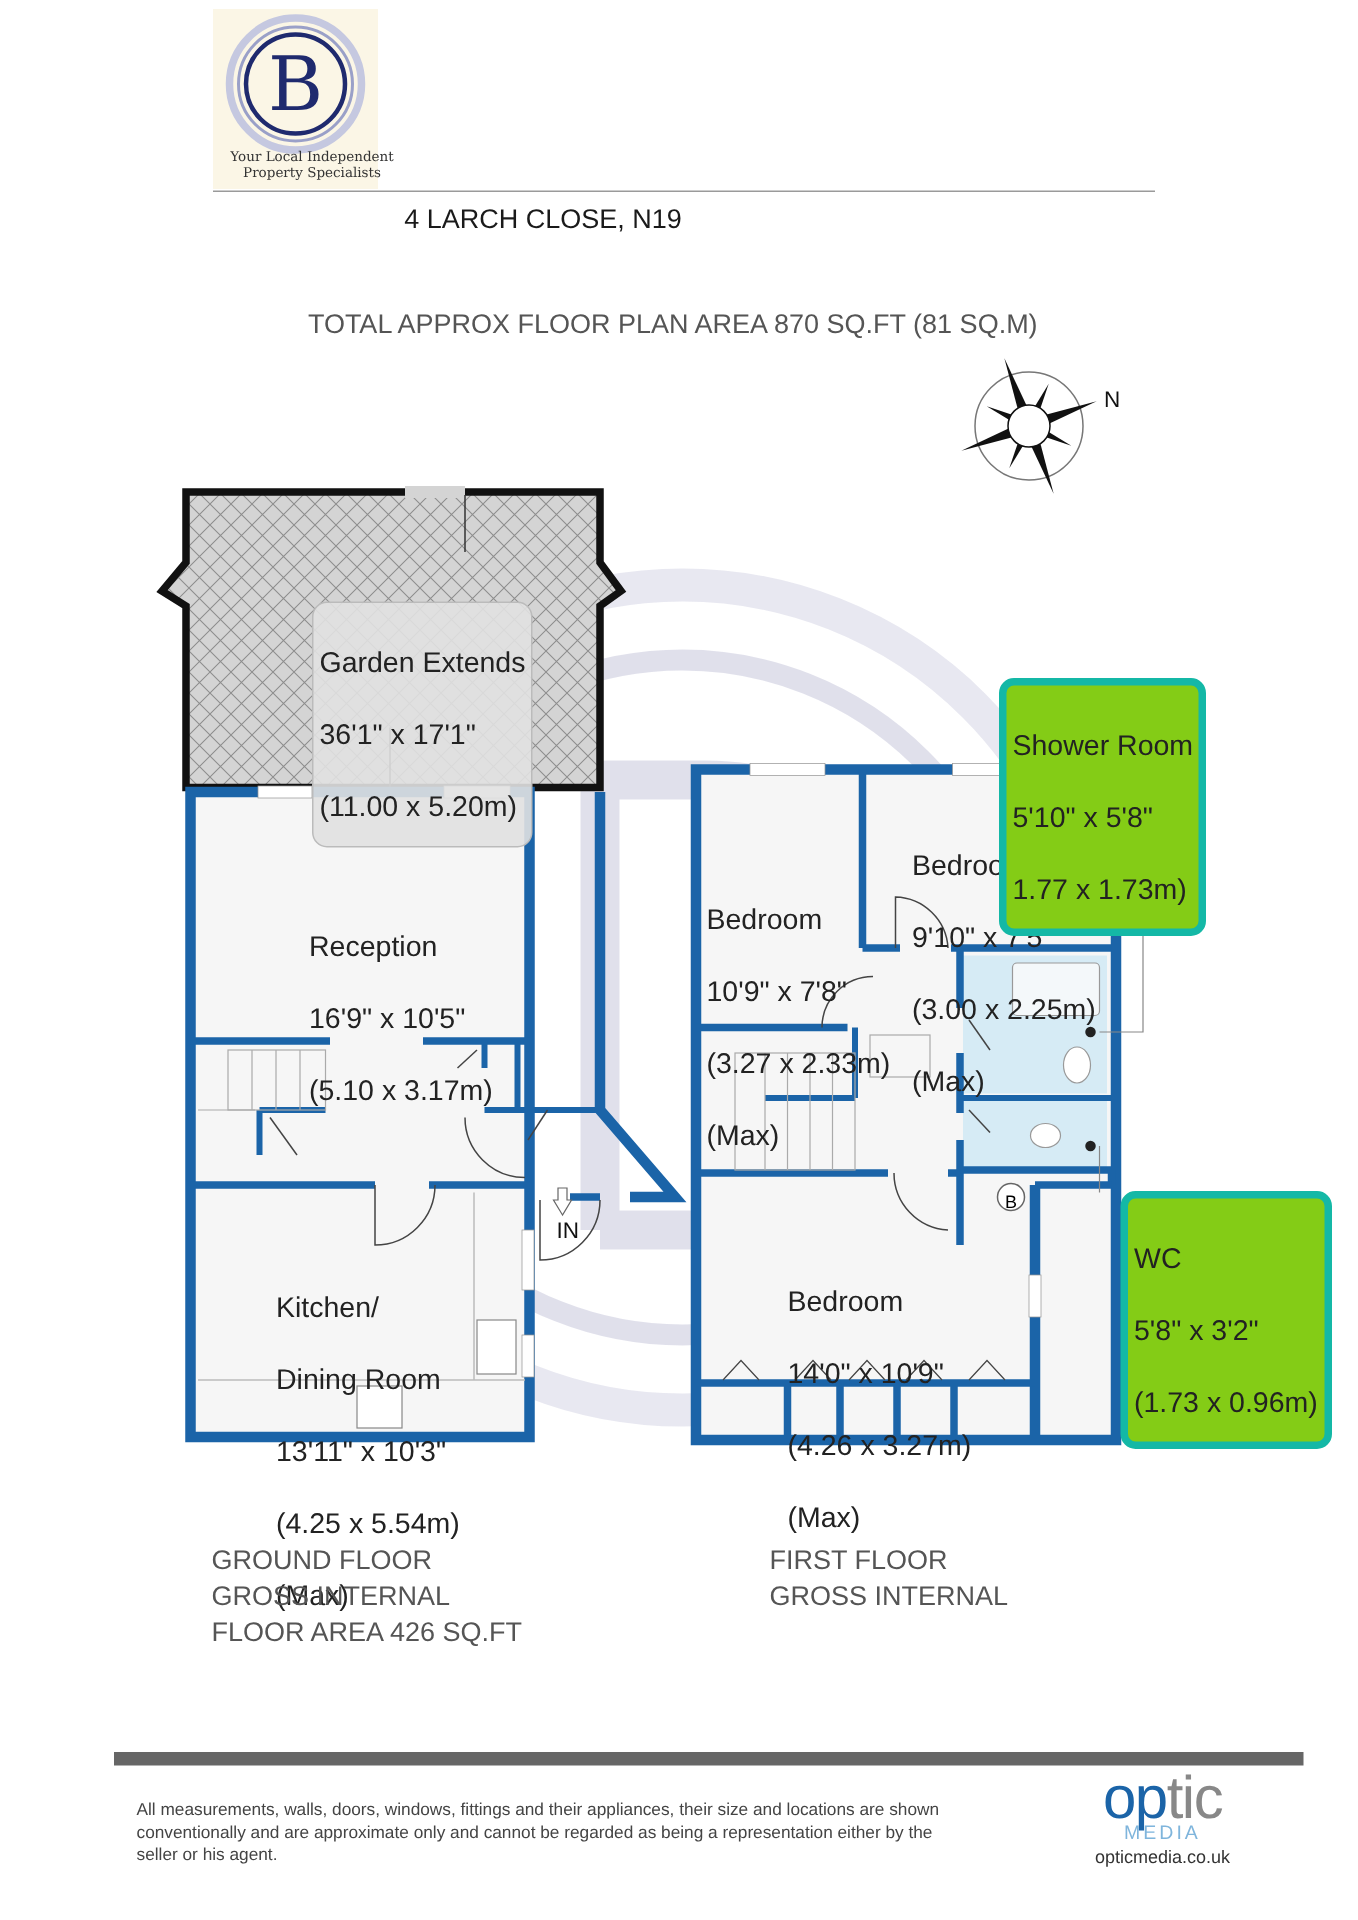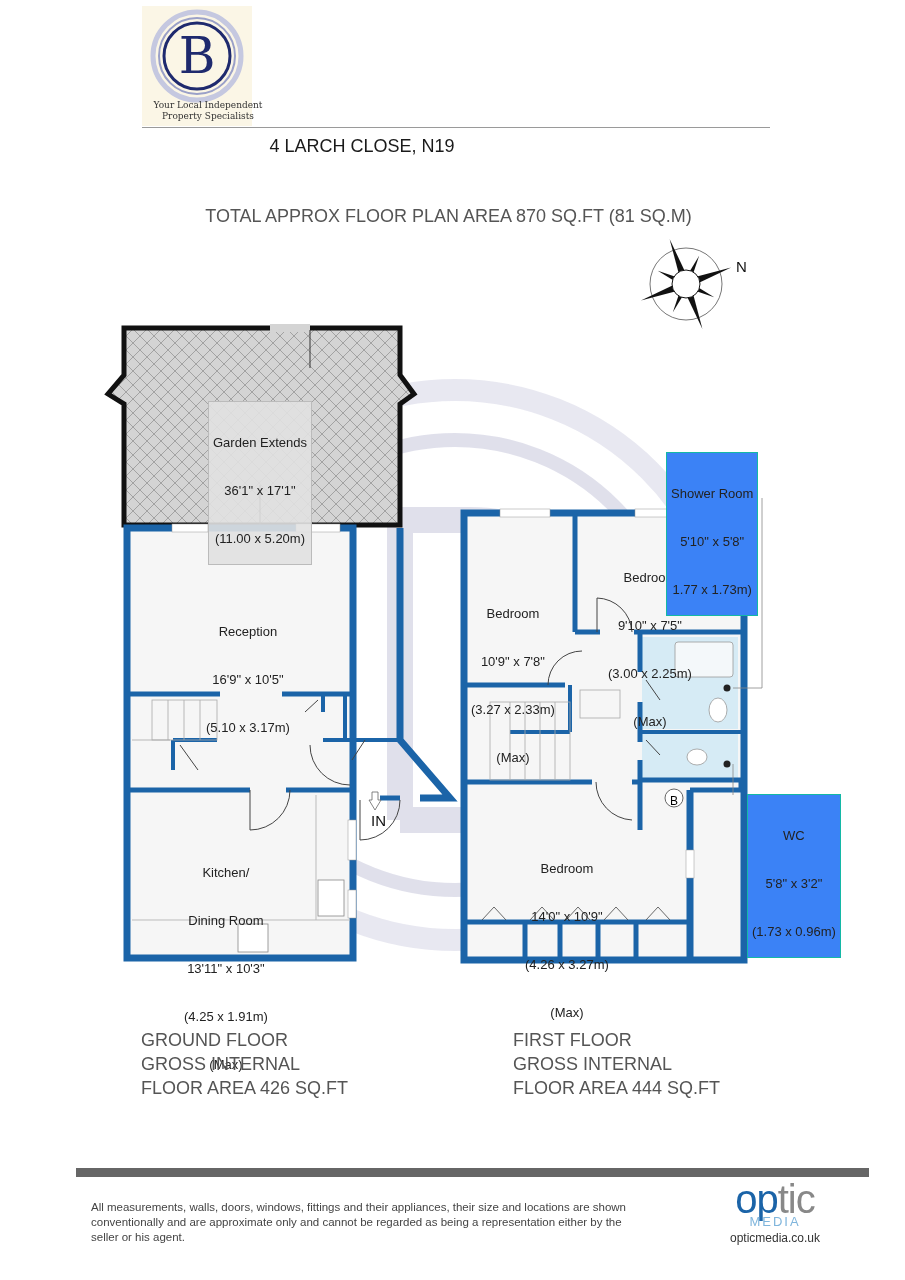--- a/index.html
+++ b/index.html
@@ -3,23 +3,23 @@
 <meta charset="utf-8">
 <style>
   html, body { margin:0; padding:0; background:#ffffff; }
   body { width:905px; height:1280px; position:relative; overflow:hidden; font-family:"Liberation Sans", sans-serif; }
   .abs { position:absolute; }
   .logo-box { left:142px; top:6px; width:110px; height:120px; background:#fbf6e6; }
   .logo-tag { left:142px; top:100px; width:132px; text-align:center; font-family:"DejaVu Serif", serif; font-size:9px; color:#333; line-height:11px; }
   .hr-top { left:142px; top:127px; width:628px; height:1px; background:#9a9a9a; }
   .title { left:0; width:724px; text-align:center; top:136px; font-size:18px; color:#1a1a1a; }
   .subtitle { left:0; width:897px; text-align:center; top:164px; font-size:18px; color:#555;margin-top:42px; }
-  .room-label { position:absolute; text-align:center; font-size:13px; line-height:16px; color:#222; white-space:pre; }
+  .room-label { position:absolute; font-size:19px; line-height:16px; color:#222; white-space:pre;border-radius:10px; }
   .room-label span { display:block; }
-  .boxed { background:#3b82f6; border:1px solid #14b8a6; padding:1px 4px; }
+  .boxed { background:#84cc16; border:5px solid #14b8a6; padding:1px 4px; }
   .boxed-grey { background:rgba(225,225,225,0.9); border:1px solid #bbb; padding:1px 4px; }
   .floor-info { font-size:18px; color:#555; line-height:24px; }
   .floor-info span { display:block; }
   .footer-bar { left:76px; top:1168px; width:793px; height:9px; background:#666; }
   .disclaimer { left:91px; top:1200px; width:560px; font-size:11.5px; line-height:15px; color:#444; }
   .optic { left:705px; top:1180px; width:140px; text-align:center; }
   .optic-word { font-size:40px; line-height:38px; color:#1b64a8; letter-spacing:-1px; font-family:"Liberation Sans", sans-serif; }
   .optic-word .tic { color:#888; }
   .optic-media { font-size:13px; color:#7fb5dc; letter-spacing:2px; margin-top:-4px; }
   .optic-url { font-size:12px; color:#333; margin-top:2px; }
@@ -209,21 +209,21 @@
 </div>
 <div class="room-label" style="left:206px;top:592px;">
   <span>Reception</span>
   <span>16'9" x 10'5"</span>
   <span>(5.10 x 3.17m)</span>
 </div>
 <div class="room-label" style="left:184px;top:833px;">
   <span>Kitchen/</span>
   <span>Dining Room</span>
   <span>13'11" x 10'3"</span>
-  <span>(4.25 x 1.91m)</span>
+  <span>(4.25 x 5.54m)</span>
   <span>(Max)</span>
 </div>
 
 <div class="room-label" style="left:471px;top:574px;">
   <span>Bedroom</span>
   <span>10'9" x 7'8"</span>
   <span>(3.27 x 2.33m)</span>
   <span>(Max)</span>
 </div>
 <div class="room-label" style="left:608px;top:538px;">
@@ -250,21 +250,20 @@
 </div>
 
 <div class="abs floor-info" style="left:141px;top:1028px;">
   <span>GROUND FLOOR</span>
   <span>GROSS INTERNAL</span>
   <span>FLOOR AREA 426 SQ.FT</span>
 </div>
 <div class="abs floor-info" style="left:513px;top:1028px;">
   <span>FIRST FLOOR</span>
   <span>GROSS INTERNAL</span>
-  <span>FLOOR AREA 444 SQ.FT</span>
 </div>
 
 <div class="abs footer-bar"></div>
 <div class="abs disclaimer">All measurements, walls, doors, windows, fittings and their appliances, their size and locations are shown conventionally and are approximate only and cannot be regarded as being a representation either by the seller or his agent.</div>
 <div class="abs optic">
   <div class="optic-word"><span>op</span><span class="tic">tic</span></div>
   <div class="optic-media">MEDIA</div>
   <div class="optic-url">opticmedia.co.uk</div>
 </div>
 

